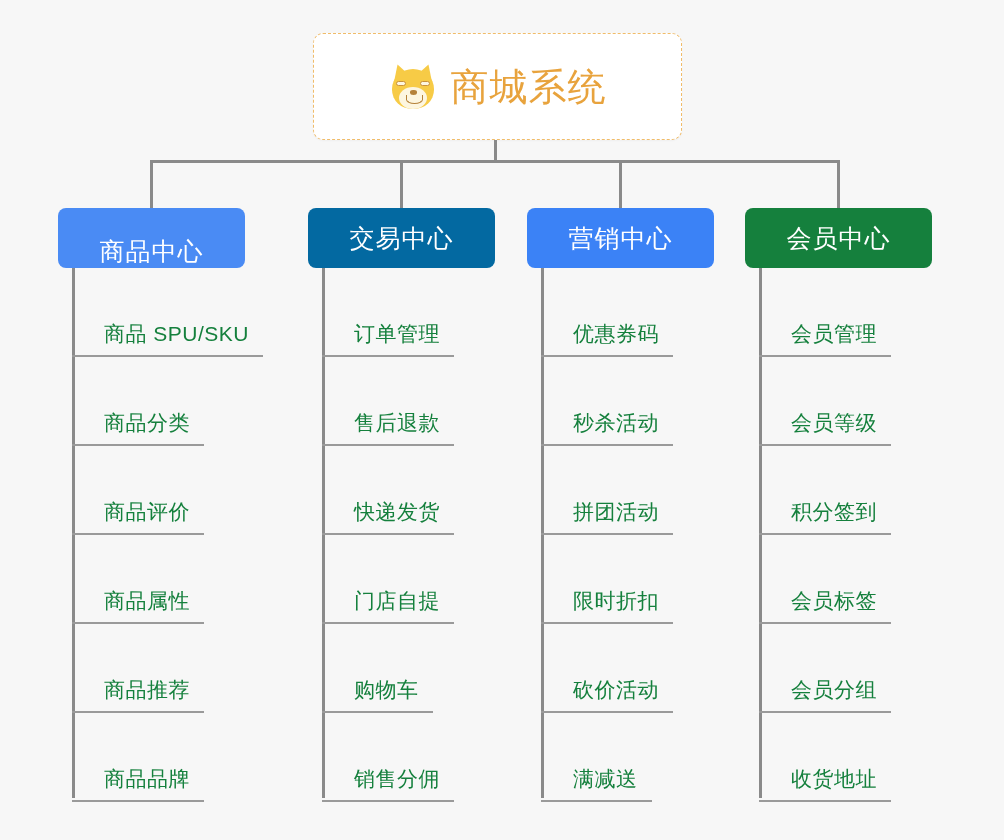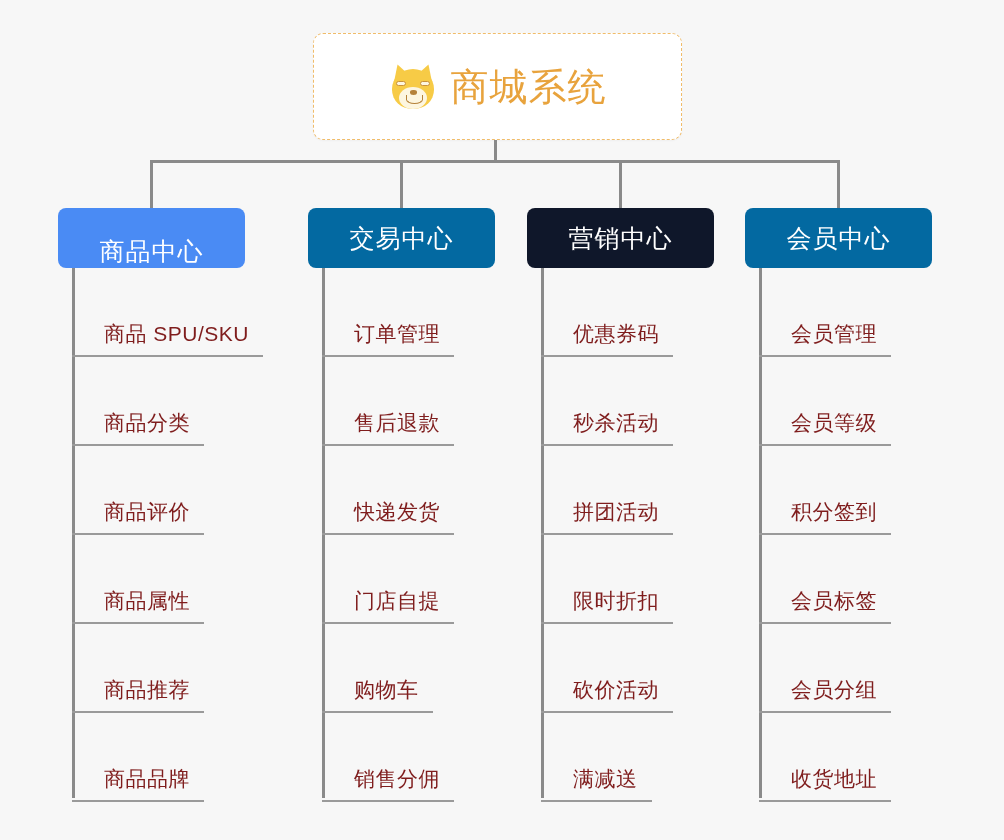--- a/index.html
+++ b/index.html
@@ -65,21 +65,21 @@
     position:relative;height:89px;box-sizing:border-box;
     display:flex;align-items:flex-end;
   }
   .leaf-inner{
     display:inline-block;position:relative;
     padding:0 14px 7px 32px;
     border-bottom:2px solid #9a9a9a;
     white-space:nowrap;
   }
   .leaf-label{
-    font-size:21px;color:#7f1d1d;letter-spacing:.5px;
+    font-size:21px;color:#15803d;letter-spacing:.5px;
   }
 </style>
 </head>
 <body>
 
 <div id="canvas">
 
   <div class="root-node">
     <div class="root-inner">
       <span class="dog-emoji">
@@ -146,21 +146,21 @@
         <span class="leaf-inner"><span class="leaf-label">门店自提</span></span>
       </div>
     <div class="leaf">
         <span class="leaf-inner"><span class="leaf-label">购物车</span></span>
       </div>
     <div class="leaf">
         <span class="leaf-inner"><span class="leaf-label">销售分佣</span></span>
       </div>
   </div>
 
-  <div class="cat-head" style="left:527px;background:#0f172a;">
+  <div class="cat-head" style="left:527px;background:#3b82f6;">
     <span>营销中心</span>
   </div>
   <div class="column" style="left:541px;">
     <div class="spine"></div>
     <div class="leaf">
         <span class="leaf-inner"><span class="leaf-label">优惠券码</span></span>
       </div>
     <div class="leaf">
         <span class="leaf-inner"><span class="leaf-label">秒杀活动</span></span>
       </div>
@@ -171,21 +171,21 @@
         <span class="leaf-inner"><span class="leaf-label">限时折扣</span></span>
       </div>
     <div class="leaf">
         <span class="leaf-inner"><span class="leaf-label">砍价活动</span></span>
       </div>
     <div class="leaf">
         <span class="leaf-inner"><span class="leaf-label">满减送</span></span>
       </div>
   </div>
 
-  <div class="cat-head" style="left:745px;background:#0369a1;">
+  <div class="cat-head" style="left:745px;background:#15803d;">
     <span>会员中心</span>
   </div>
   <div class="column" style="left:759px;">
     <div class="spine"></div>
     <div class="leaf">
         <span class="leaf-inner"><span class="leaf-label">会员管理</span></span>
       </div>
     <div class="leaf">
         <span class="leaf-inner"><span class="leaf-label">会员等级</span></span>
       </div>

